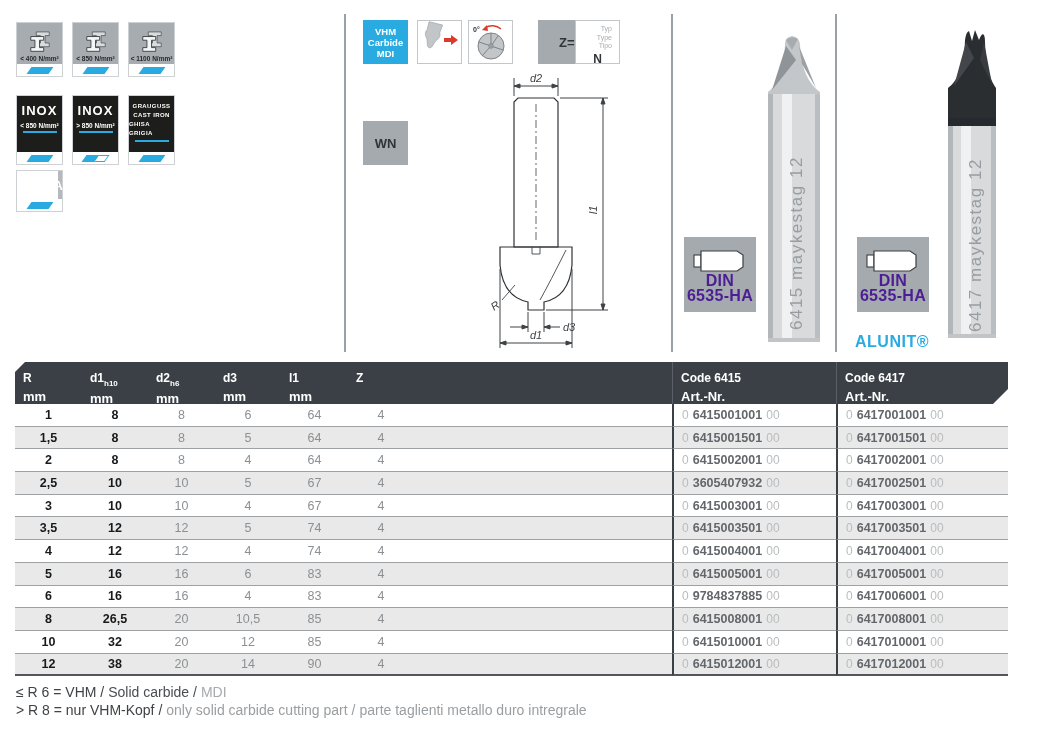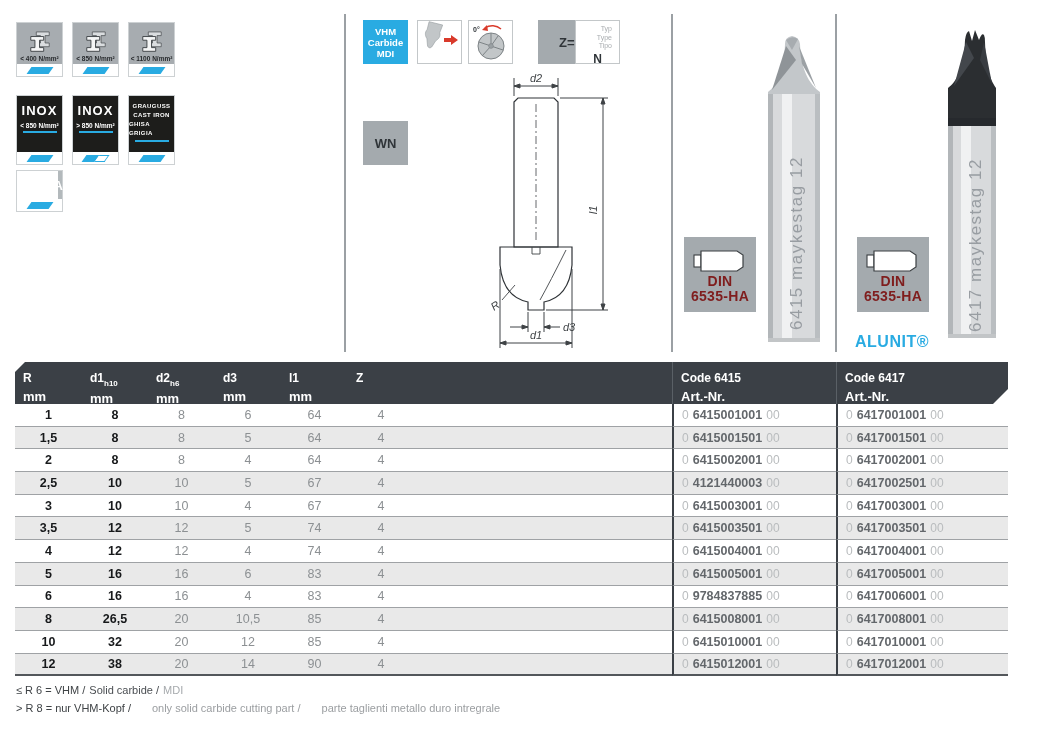--- a/index.html
+++ b/index.html
@@ -41,21 +41,21 @@
   .typ-n { text-align:center; font-size:12px; font-weight:bold; color:#2f3438; margin-top:1px; }
 
   
   .drawing { position:absolute; left:470px; top:70px; }
   .drawing text { font-family:"Liberation Sans", sans-serif; font-size:11px; font-style:italic; fill:#3f4346; }
 
   
   .tool { position:absolute; }
   .din-box { position:absolute; width:72px; height:75px; background:#a4aaae; display:flex;
              flex-direction:column; align-items:center; justify-content:center; gap:1px; }
-  .din-txt { font-size:14px; font-weight:bold; color:#7f1d1d; letter-spacing:.3px; line-height:14px; }
+  .din-txt { font-size:16px; font-weight:bold; color:#4c1d95; letter-spacing:.3px; line-height:14px; }
   .alunit { position:absolute; color:#29ABE2; font-size:16px; font-weight:bold; letter-spacing:.5px; }
 
   
   .tbl { position:absolute; left:15px; top:362px; width:993px; }
   .thead { height:42px; background:#3b4046; color:#fff; display:flex;
            clip-path:polygon(10px 0, 100% 0, 100% calc(100% - 15px), calc(100% - 15px) 100%, 0 100%, 0 10px); }
   .hc { padding:6px 0 0 8px; }
   .hc .hm { font-size:12px; font-weight:bold; }
   .hc sub { font-size:8px; font-weight:bold; }
   .hc .hu { display:block; font-size:13px; font-weight:bold; margin-top:3px; }
@@ -67,25 +67,25 @@
   .trow.alt { background:#e9e9e9; }
   .td { display:flex; align-items:center; justify-content:center; border-bottom:1px solid #9fa2a5; }
   .trow:last-child .td { border-bottom:2px solid #53575b; }
   .v-bold { font-size:12.5px; font-weight:bold; color:#17191b; }
   .v-gray { font-size:12.5px; color:#8c9093; }
   .td.code { justify-content:flex-start; padding-left:8px; border-left:2px solid #3b4046; }
   .cpre, .csuf { font-size:12px; color:#b9bcbe; }
   .cmain { font-size:12.5px; font-weight:bold; color:#63676b; margin:0 4px; }
 
   
-  .fn { position:absolute; left:16px; font-size:11px; }
+  .fn { position:absolute; left:16px; font-size:14px; }
   .fn .de { color:#3f4346; }
   .fn .en1 { color:#4a4e52; margin-left:4px; }
   .fn .it1 { color:#a6aaad; margin-left:4px; }
-  .fn .en2, .fn .it2 { color:#9b9ea1; margin-left:21px; }
+  .fn .en2, .fn .it2 { color:#9b9ea1; margin-left:4px; }
 </style>
 </head>
 <body>
 
 <div class="page">
 
   <div class="mat-box" style="left:16px;top:22px;">
     <div class="mat-top">
       <svg width="28" height="24" viewBox="0 0 30 26">
         <path d="M9,2 h14 v4 h-4.5 v8 h4.5 v4 H9 v-4 h4.5 V6 H9 Z" fill="#dadddf" stroke="#4a4e51" stroke-width="0.8" transform="translate(2,-1)"></path>
@@ -443,21 +443,21 @@
           </div>
         <div class="td w-l1">
             <span class="v-gray">67</span>
           </div>
         <div class="td w-z">
             <span class="v-gray">4</span>
           </div>
         <div class="td w-fill"></div>
         <div class="td w-c1 code">
             <span class="cpre">0</span>
-            <span class="cmain">4121440003</span>
+            <span class="cmain">3605407932</span>
             <span class="csuf">00</span>
           </div>
         <div class="td w-c2 code">
             <span class="cpre">0</span>
             <span class="cmain">6417002501</span>
             <span class="csuf">00</span>
           </div>
       </div>
 
       <div class="trow">

